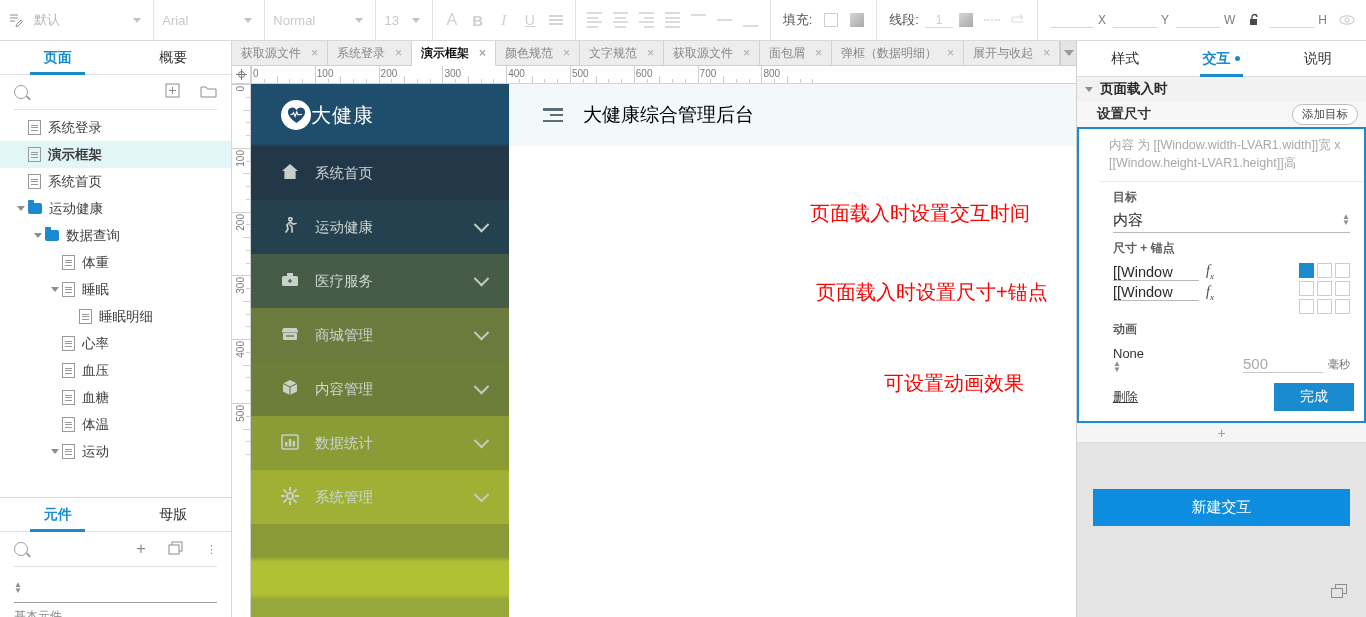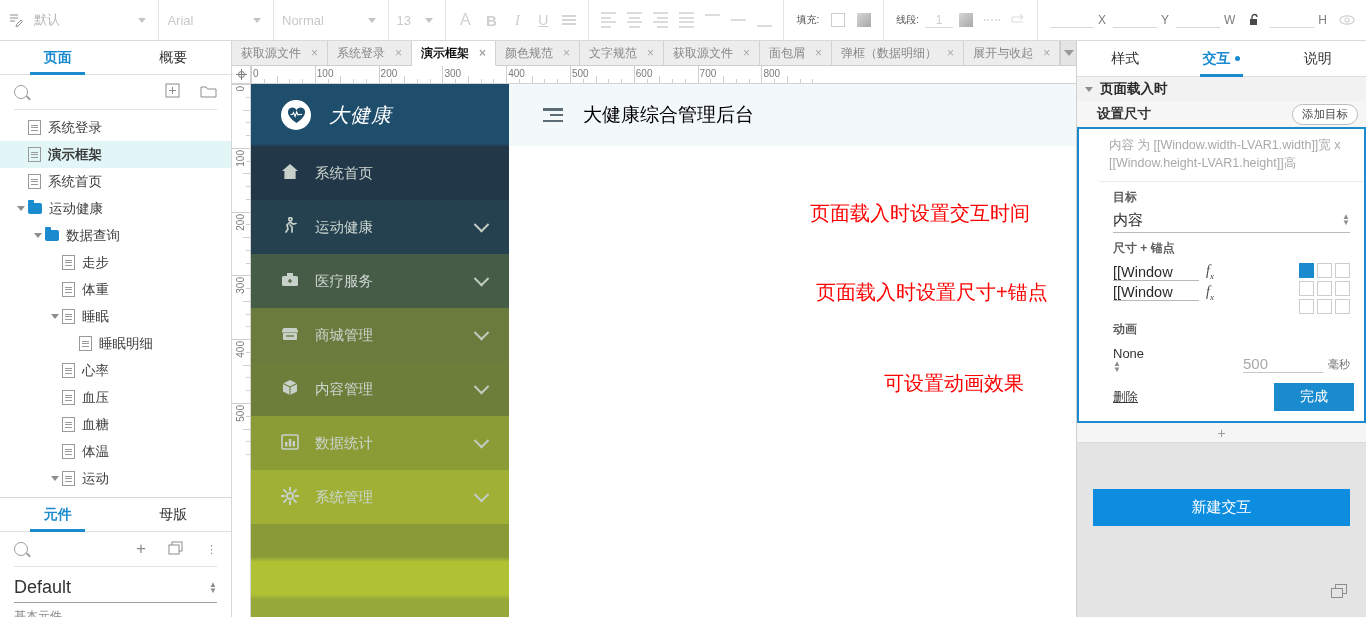--- a/index.html
+++ b/index.html
@@ -28,21 +28,21 @@
   .fsel.small { width:58px; }
   .icon-btn { width:26px;height:26px;display:flex;align-items:center;justify-content:center;color:#ccc;font-size:14px;}
   .fmt-A { font-size:16px; color:#d2d2d2; }
   .fmt-B { font-size:15px; font-weight:bold; color:#cfcfcf; }
   .fmt-I { font-size:15px; font-style:italic; color:#cfcfcf; font-family:"Liberation Serif",serif;}
   .fmt-U { font-size:14px; color:#cfcfcf; text-decoration:underline; }
   .lines-ic { display:flex; flex-direction:column; gap:2px; width:14px;}
   .lines-ic i { display:block; height:2px; background:#d5d5d5; }
   .al { display:flex;flex-direction:column;gap:2.5px; width:15px; }
   .al i { height:2px; background:#dcdcdc; display:block; }
-  .tb-text { color:#555; font-size:10px; padding:0 6px; white-space:nowrap;}
+  .tb-text { color:#555; font-size:13px; padding:0 6px; white-space:nowrap;}
   .sw-empty { width:14px;height:14px;border:1px solid #cfcfcf; background:#fff; }
   .sw-filled { width:14px;height:14px;background:linear-gradient(135deg,#d6d6d6,#a8a8a8); }
   .num-in { width:28px; border:none; border-bottom:1px solid #dcdcdc; color:#cfcfcf; font-size:12px; text-align:center; background:transparent; outline:none;}
   .dash-ic{width:16px;height:10px;display:flex;align-items:center;}
   .dash-ic i{flex:1;border-top:2px dotted #dedede;}
   .xy-group{display:flex;align-items:center;gap:2px;padding-left:12px;}
   .xy-in { width:44px; border:none; border-bottom:1px solid #d7d7d7; background:transparent; outline:none; font-size:12px;}
   .xy-lab { font-size:12px; color:#7c7c7c; margin:0 5px 0 2px; }
 
   
@@ -92,21 +92,21 @@
   .rtick { position:absolute; font-size:10px; color:#7a7a7a; }
   .rmark { position:absolute; background:#cfcfcf; }
   .vruler { width:19px; min-width:19px; background:#fff; border-right:1px solid #d2d2d2; position:relative; overflow:hidden;}
   .vtick { position:absolute; font-size:10px; color:#7a7a7a; writing-mode:vertical-rl; transform:rotate(180deg); left:3px;}
   .canvas { flex:1; position:relative; overflow:hidden; background:#fff;}
 
   
   .mock { position:absolute; left:0; top:0; width:827px; height:537px; }
   .mock-side { position:absolute; left:0; top:0; width:258px; height:537px;
      background:linear-gradient(180deg,#1f4e6d 0%,#1f4e6d 11%,#223747 12%,#223747 38%,#445a42 39%,#445a42 50%,#6a7a3c 51%,#6a7a3c 58%,#465c44 59%,#465c44 66%,#6e7f3a 67%,#6e7f3a 79%,#8a9a36 80%,#8a9a36 88%,#b0c134 89%,#b0c134 95%,#96a83a 96%,#96a83a 100%); }
-  .mock-logo { height:62px; display:flex; align-items:center; padding-left:30px; gap:18px;font-style:italic; }
+  .mock-logo { height:62px; display:flex; align-items:center; padding-left:30px; gap:0; }
   .logo-badge{ width:30px;height:30px;border-radius:50%;background:#fff;display:flex;align-items:center;justify-content:center;}
   .mock-title{ color:#fff; font-size:20px; letter-spacing:1px;}
   .mitem { height:54px; display:flex; align-items:center; padding:0 22px 0 30px; color:#ccd6d0; font-size:14.5px; gap:16px;}
   .mitem .mlabel{flex:1;}
   .chev{ width:11px;height:11px;border-right:2px solid #c2ccc2;border-bottom:2px solid #c2ccc2;transform:rotate(45deg) translate(-2px,-2px);}
   .mock-head { position:absolute; left:258px; top:0; right:0; height:62px; background:#f3f8fa; display:flex; align-items:center; padding-left:34px; gap:20px;}
   .mock-head .ht{ font-size:19px; color:#000000; }
   .burger{ width:20px;height:14px;display:flex;flex-direction:column;justify-content:space-between;}
   .burger i{height:2.5px;background:#5d6d77;display:block;}
   .burger i:nth-child(1){width:20px;} .burger i:nth-child(2){width:13px;margin-left:7px;} .burger i:nth-child(3){width:20px;}
@@ -364,29 +364,20 @@
             <span class="fo-ic"></span>
             <span>数据查询</span>
           </div>
           <div class="tnode" style="padding-left: 48px;">
             <span class="tw"></span>
             <span class="pg-ic">
               <i></i>
               <i></i>
               <i></i>
             </span>
-            <span>走步</span>
-          </div>
-          <div class="tnode" style="padding-left: 48px;">
-            <span class="tw"></span>
-            <span class="pg-ic">
-              <i></i>
-              <i></i>
-              <i></i>
-            </span>
             <span>体重</span>
           </div>
           <div class="tnode" style="padding-left: 48px;">
             <span class="tw">
               <span class="tri"></span>
             </span>
             <span class="pg-ic">
               <i></i>
               <i></i>
               <i></i>
@@ -465,21 +456,20 @@
             <svg width="16" height="14" viewBox="0 0 16 14">
                 <rect x="4" y="1" width="10" height="9" fill="none" stroke="#8c8c8c"></rect>
                 <rect x="1" y="4" width="10" height="9" fill="#fff" stroke="#8c8c8c"></rect>
               </svg>
           </span>
           <span style="width:10px"></span>
           <span style="color:#8c8c8c;font-size:11px;line-height:9px;">⋮</span>
         </div>
         <div class="underlineRow"></div>
         <div class="selbox">
-          <span class="v">Default</span>
           <span class="spin">▲<br>▼</span>
         </div>
         <div class="lib-hint">基本元件</div>
       </div>
     </div>
 
     <div class="center">
       <div class="tabstrip" id="tabstrip">
           <div class="ptab">
             <span>获取源文件</span>

